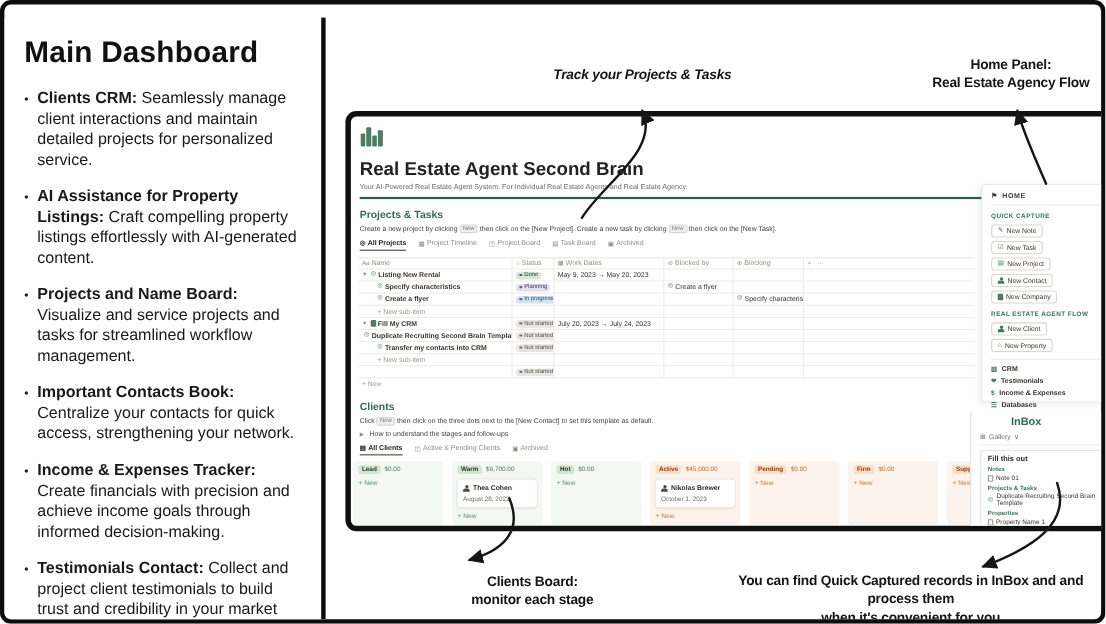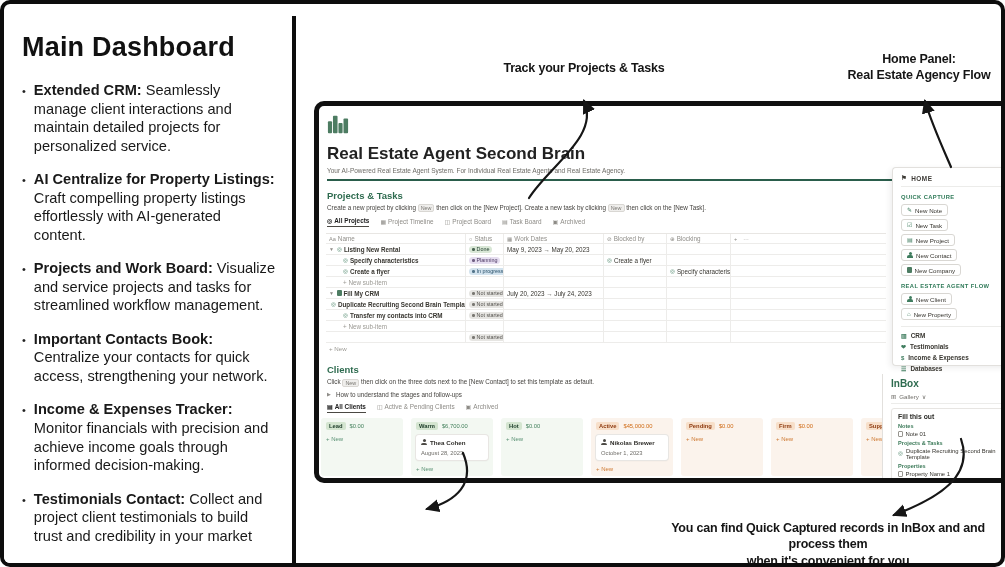--- a/index.html
+++ b/index.html
@@ -13,21 +13,21 @@
   .left-panel { position:absolute; left:0; top:0; width:292px; height:100%;
                 border-right:4px solid #0d0d0d; padding:16px 16px 0 18px; background:#fff;margin-top:12px; }
   .main-title { font-size:27px; font-weight:700; letter-spacing:.2px; color:#111; margin-bottom:18px; }
   .feature { display:flex; gap:8px; margin-bottom:15px; font-size:14.6px; line-height:1.27; color:#191919; }
   .feature .bullet { font-size:11px; line-height:1; margin-top:5px; color:#222; }
   .feature b { font-weight:700; }
 
   
   .ann { position:absolute; text-align:center; font-weight:700; font-size:12.5px;
          line-height:1.3; color:#151515; letter-spacing:-.2px; }
-  .ann-projects { left:455px; top:56px; width:250px; }
+  .ann-projects { left:455px; top:56px; width:250px;font-style:italic; }
   .ann-home    { left:810px; top:47px; width:210px; }
   .ann-clients { left:390px; top:517px; width:180px; }
   .ann-inbox   { left:645px; top:516px; width:358px; }
 
   
   .notion { position:absolute; left:310px; top:97px; width:700px; height:382px;
             border:5px solid #101010; border-radius:10px; background:#fff; overflow:hidden; }
   .page-icon { margin:7px 0 0 8px; display:block; }
   .page-title { margin:9px 0 3px 8px; font-size:17px; font-weight:700; color:#222; }
   .page-sub { margin-left:8px; font-size:6.5px; color:#6d6b66; }
@@ -97,21 +97,21 @@
   .hp-label { color:#2f7a58; font-weight:700; font-size:5.8px; letter-spacing:.4px; margin:7px 0 4px; }
   .hp-btn { display:flex; align-items:center; gap:3px; width:fit-content; border:1px solid #d9d7d3;
             border-radius:3px; padding:1.5px 5px; margin-bottom:3px; font-size:6.2px; color:#37352f; background:#fff; }
   .hp-div { border-top:1px solid #ececea; margin:6px 0 5px; }
   .hp-link { display:flex; align-items:center; gap:4px; font-size:6.4px; font-weight:600; color:#37352f; margin-bottom:4px; }
   .gic { color:#3f7c5e; font-size:6px; line-height:1; }
 
   
   .inbox-panel { position:absolute; left:563px; top:268px; width:132px; height:104px; z-index:6;
                  background:#fff; border-left:1px solid #e2e0dd; padding:4px 8px 0; overflow:hidden; }
-  .ib-title { font-size:10px; font-weight:700; color:#2e6b4f; }
+  .ib-title { font-size:10px; font-weight:700; color:#2e6b4f;margin-left:28px; }
   .ib-tab { display:flex; gap:3px; align-items:center; margin:4px 0 4px; padding-bottom:3px;
             border-bottom:1px solid #ececea; font-size:6.2px; color:#6f6d68; }
   .ib-card { border:1px solid #e7e5e2; border-radius:3px; padding:4px 6px; box-shadow:0 1px 2px rgba(0,0,0,.05); }
   .ib-card-title { font-size:6.8px; font-weight:700; color:#2b2b27; }
   .ib-lbl { margin-top:3px; font-size:5.6px; font-weight:700; color:#3c7a59; }
   .ib-item { display:flex; gap:3px; align-items:center; margin-top:2px; font-size:5.9px; color:#37352f; }
   .ic-doc { width:4.5px; height:6px; border:1px solid #97958f; border-radius:1px; display:inline-block; flex:none; }
 
   
   .arrows { position:absolute; inset:0; z-index:30; pointer-events:none; }
@@ -119,52 +119,54 @@
 </head>
 <body>
 
 <div class="canvas">
 
   <aside class="left-panel">
     <h1 class="main-title">Main Dashboard</h1>
 
     <div class="feature">
       <span class="bullet">•</span>
-      <p><b>Extended CRM:</b><span> Seamlessly manage client interactions and maintain detailed projects for personalized service.</span></p>
+      <p><b>Clients CRM:</b><span> Seamlessly manage client interactions and maintain detailed projects for personalized service.</span></p>
     </div>
     <div class="feature">
       <span class="bullet">•</span>
-      <p><b>AI Centralize for Property Listings:</b><span> Craft compelling property listings effortlessly with AI-generated content.</span></p>
+      <p><b>AI Assistance for Property Listings:</b><span> Craft compelling property listings effortlessly with AI-generated content.</span></p>
     </div>
     <div class="feature">
       <span class="bullet">•</span>
-      <p><b>Projects and Work Board:</b><span> Visualize and service projects and tasks for streamlined workflow management.</span></p>
+      <p><b>Projects and Name Board:</b><span> Visualize and service projects and tasks for streamlined workflow management.</span></p>
     </div>
     <div class="feature">
       <span class="bullet">•</span>
       <p><b>Important Contacts Book:</b><span> Centralize your contacts for quick access, strengthening your network.</span></p>
     </div>
     <div class="feature">
       <span class="bullet">•</span>
-      <p><b>Income &amp; Expenses Tracker:</b><span> Monitor financials with precision and achieve income goals through informed decision-making.</span></p>
+      <p><b>Income &amp; Expenses Tracker:</b><span> Create financials with precision and achieve income goals through informed decision-making.</span></p>
     </div>
     <div class="feature">
       <span class="bullet">•</span>
       <p><b>Testimonials Contact:</b><span> Collect and project client testimonials to build trust and credibility in your market</span></p>
     </div>
   </aside>
 
   <div class="ann ann-projects">
     <div>Track your Projects &amp; Tasks</div>
   </div>
   <div class="ann ann-home">
     <div>Home Panel:</div>
     <div>Real Estate Agency Flow</div>
   </div>
   <div class="ann ann-clients">
+    <div>Clients Board:</div>
+    <div>monitor each stage</div>
   </div>
   <div class="ann ann-inbox">
     <div>You can find Quick Captured records in InBox and and process them</div>
     <div>when it's convenient for you</div>
   </div>
 
   <div class="notion">
 
     <svg class="page-icon" viewBox="0 0 24 24" width="22" height="22">
       <g fill="#4d7c62">

